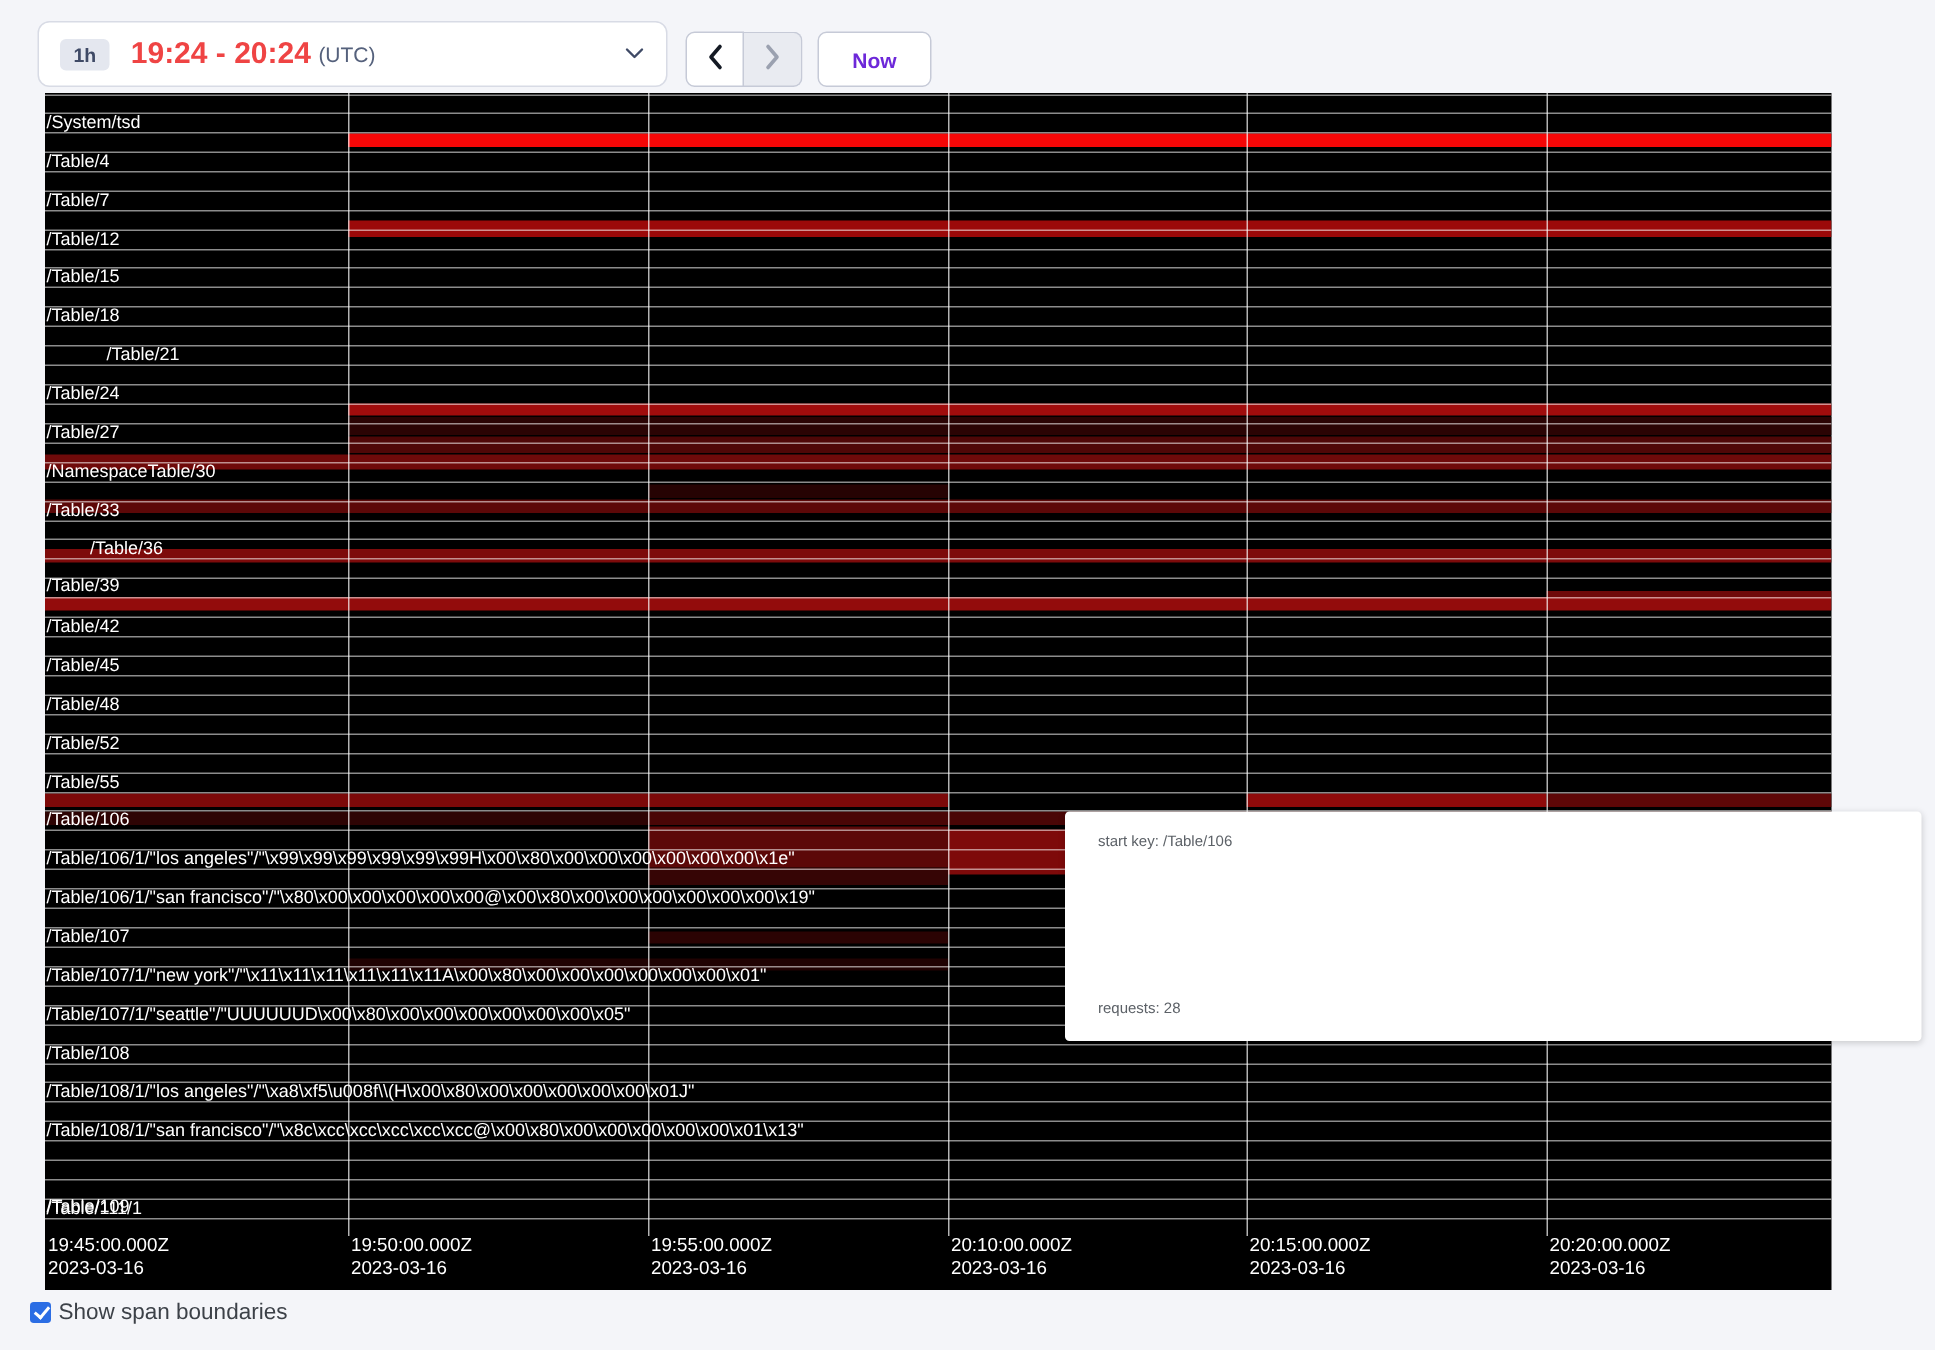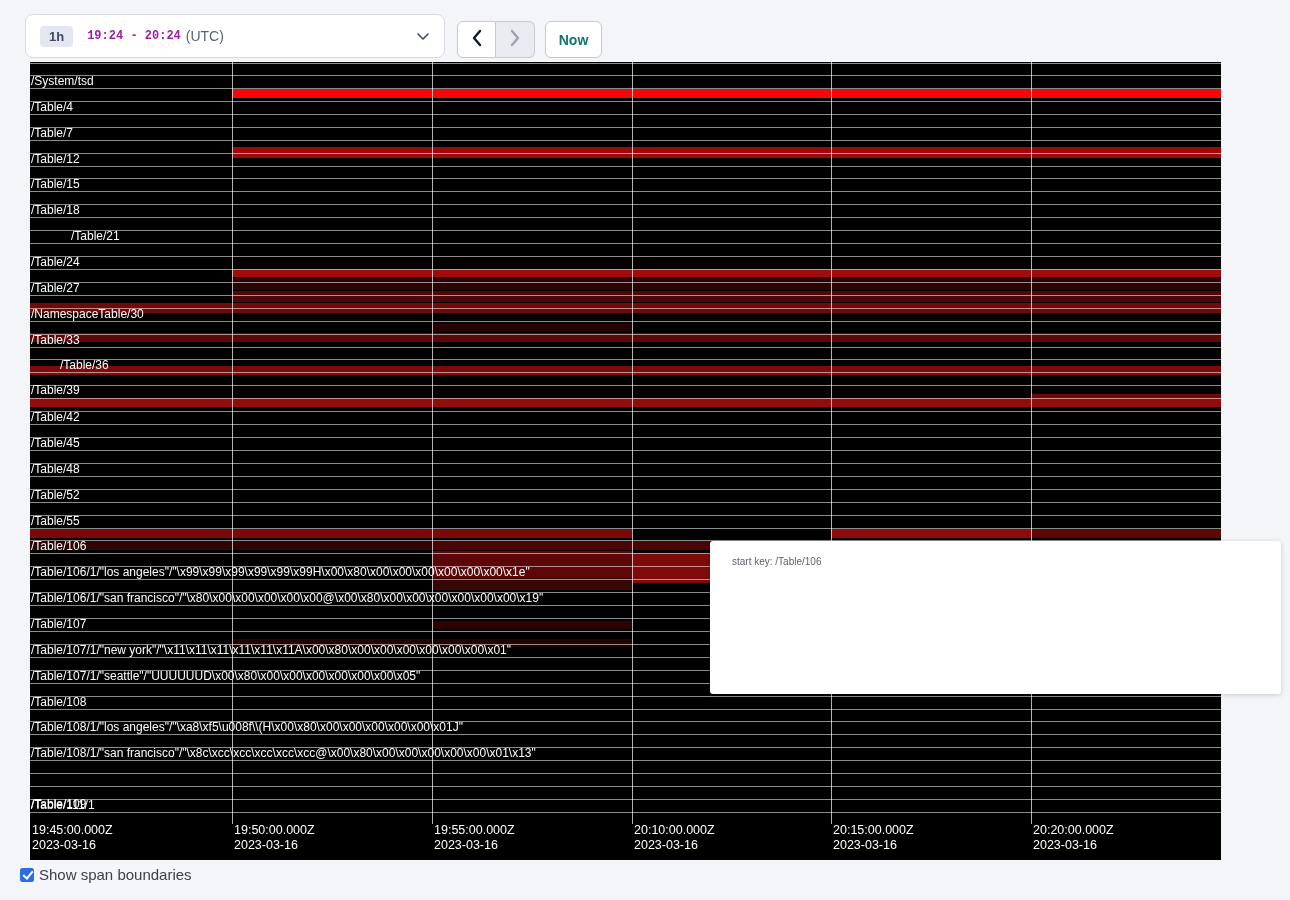--- a/index.html
+++ b/index.html
@@ -6,32 +6,32 @@
   html,body { width:1290px; height:900px; }
   body { font-family:"Liberation Sans", sans-serif; background:#f4f5f9; position:relative; overflow:hidden; }
   .page { position:absolute; inset:0; }
 
   
   .time-select { position:absolute; left:25px; top:14px; width:420px; height:44px;
     background:#ffffff; border:1px solid #d8dbe5; border-radius:8px;
     display:flex; align-items:center; padding:0 14px; cursor:pointer; }
   .duration-badge { background:#e4e7ef; color:#3f4a66; font-weight:bold; font-size:13px;
     padding:3px 9px; border-radius:4px; margin-right:14px; }
-  .range-label { color:#a21caf; font-weight:bold; font-size:12px;font-family:Liberation Mono, monospace; }
+  .range-label { color:#ef4444; font-weight:bold; font-size:20px; }
   .utc-label { color:#55617c; font-size:14px; margin-left:5px; }
   .select-chevron { margin-left:auto; }
 
   .nav-group { position:absolute; left:457px; top:21px; height:37px; display:flex; }
   .nav-btn { width:39px; height:37px; background:#ffffff; border:1px solid #c6cad7;
     display:flex; align-items:center; justify-content:center; cursor:pointer; padding:0; }
   .nav-btn.prev { border-radius:6px 0 0 6px; }
   .nav-btn.next { border-radius:0 6px 6px 0; border-left:none; background:#e9ebf1; }
-  .now-btn { position:absolute; left:545px; top:21px; width:57px; height:37px;
+  .now-btn { position:absolute; left:545px; top:21px; width:76px; height:37px;
     background:#ffffff; border:1px solid #c6cad7; border-radius:6px;
-    color:#0f766e; font-weight:bold; font-size:14px; font-family:"Liberation Sans", sans-serif; cursor:pointer; }
+    color:#6d28d9; font-weight:bold; font-size:14px; font-family:"Liberation Sans", sans-serif; cursor:pointer; }
 
   
   .heatmap { position:absolute; left:30px; top:62px; width:1191px; height:798px;
     background:#000; overflow:hidden; cursor:crosshair; }
   .h-line { position:absolute; left:0; width:1191px; height:1px; background:rgba(255,255,255,0.55); z-index:3; }
   .v-line { position:absolute; top:0; width:1px; height:762px; background:rgba(255,255,255,0.7); z-index:3; }
   .band { position:absolute; z-index:2; }
   .row-label { position:absolute; left:1px; height:14px; color:#ffffff; font-size:12px;
     line-height:14px; white-space:nowrap; z-index:4; }
   .axis-tick { position:absolute; top:761px; color:#ffffff; font-size:12.5px; line-height:15px;
@@ -223,20 +223,21 @@
         <div>2023-03-16</div>
       </div>
       <div class="axis-tick" style="left: 1003px;">
         <div>20:20:00.000Z</div>
         <div>2023-03-16</div>
       </div>
     </div>
 
   <div class="tooltip">
     <div class="tooltip-line">start key: /Table/106</div>
+    <div class="tooltip-line">requests: 28</div>
   </div>
 
   <label class="cb-row">
     <span class="cb-box"></span>
     <span class="cb-label">Show span boundaries</span>
   </label>
 
 </div>
 
 </body></html>

